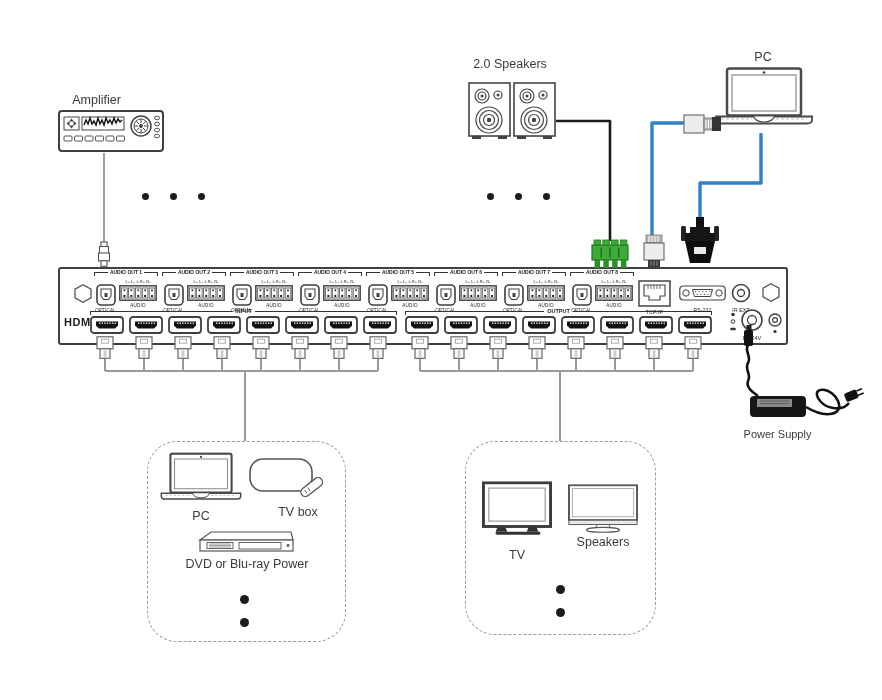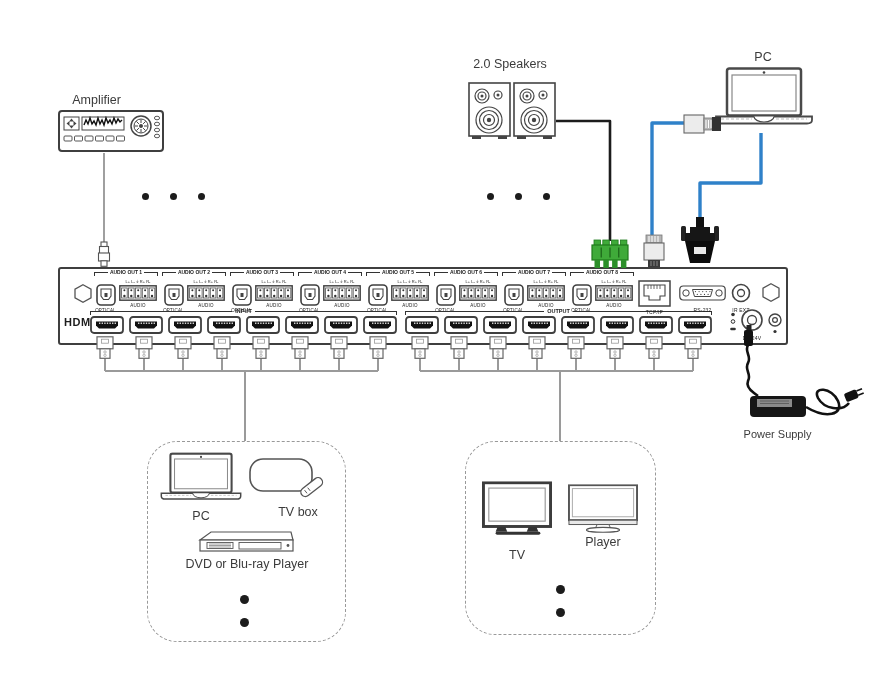--- a/index.html
+++ b/index.html
@@ -577,35 +577,35 @@
       <use href="#sym-laptop"></use>
     </svg>
   <div class="lbl" style="left:158px;top:509px;width:86px">PC</div>
   <svg class="abs" style="left:248px;top:455px" width="78" height="46">
       <use href="#sym-tvbox"></use>
     </svg>
   <div class="lbl" style="left:258px;top:505px;width:80px">TV box</div>
   <svg class="abs" style="left:197px;top:529px" width="98" height="26">
       <use href="#sym-dvd"></use>
     </svg>
-  <div class="lbl" style="left:152px;top:557px;width:190px">DVD or Blu-ray Player</div>
+  <div class="lbl" style="left:152px;top:557px;width:190px">DVD or Blu-ray Power</div>
   <div class="vdots" style="left:240px;top:595px">
       <span></span>
       <span></span>
     </div>
 
   <div class="dashbox" style="left:465px;top:441px;width:191px;height:194px"></div>
   <svg class="abs" style="left:482px;top:481px" width="70" height="55" viewBox="0 0 72 56">
       <use href="#sym-tv"></use>
     </svg>
   <div class="lbl" style="left:482px;top:548px;width:70px">TV</div>
   <svg class="abs" style="left:568px;top:484px" width="70" height="49" viewBox="0 0 72 50">
       <use href="#sym-monitor"></use>
     </svg>
-  <div class="lbl" style="left:568px;top:535px;width:70px">Player</div>
+  <div class="lbl" style="left:568px;top:535px;width:70px">Speakers</div>
   <div class="vdots" style="left:556px;top:585px">
       <span></span>
       <span></span>
     </div>
 
   <svg id="wires" width="882" height="700">
 
     <path d="M104,153 V244" stroke="#888" stroke-width="1.6" fill="none"></path>
     <g transform="translate(96,242)">
       <rect x="5" y="0" width="6" height="5" fill="#fff" stroke="#555" stroke-width="1.1"></rect>

